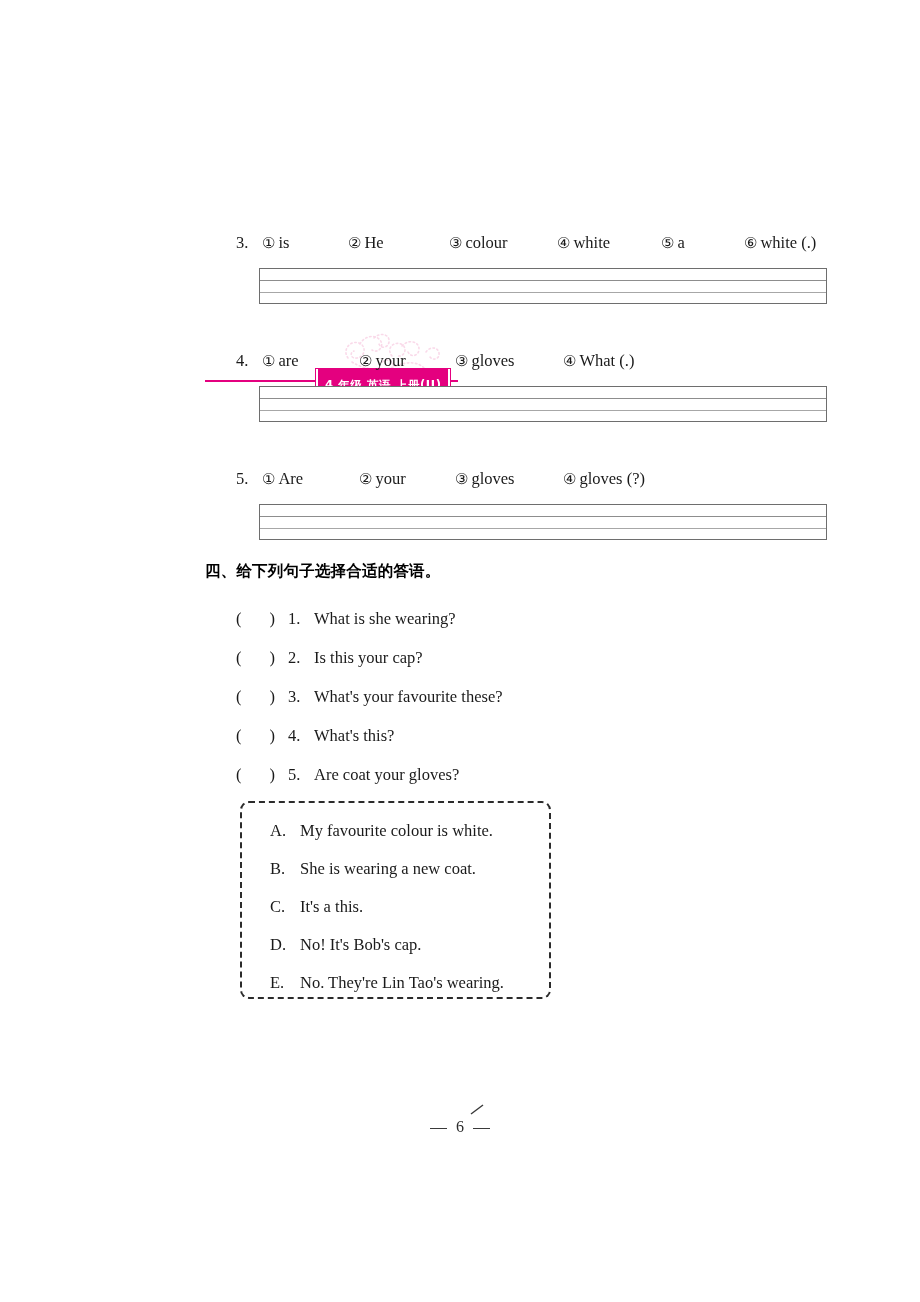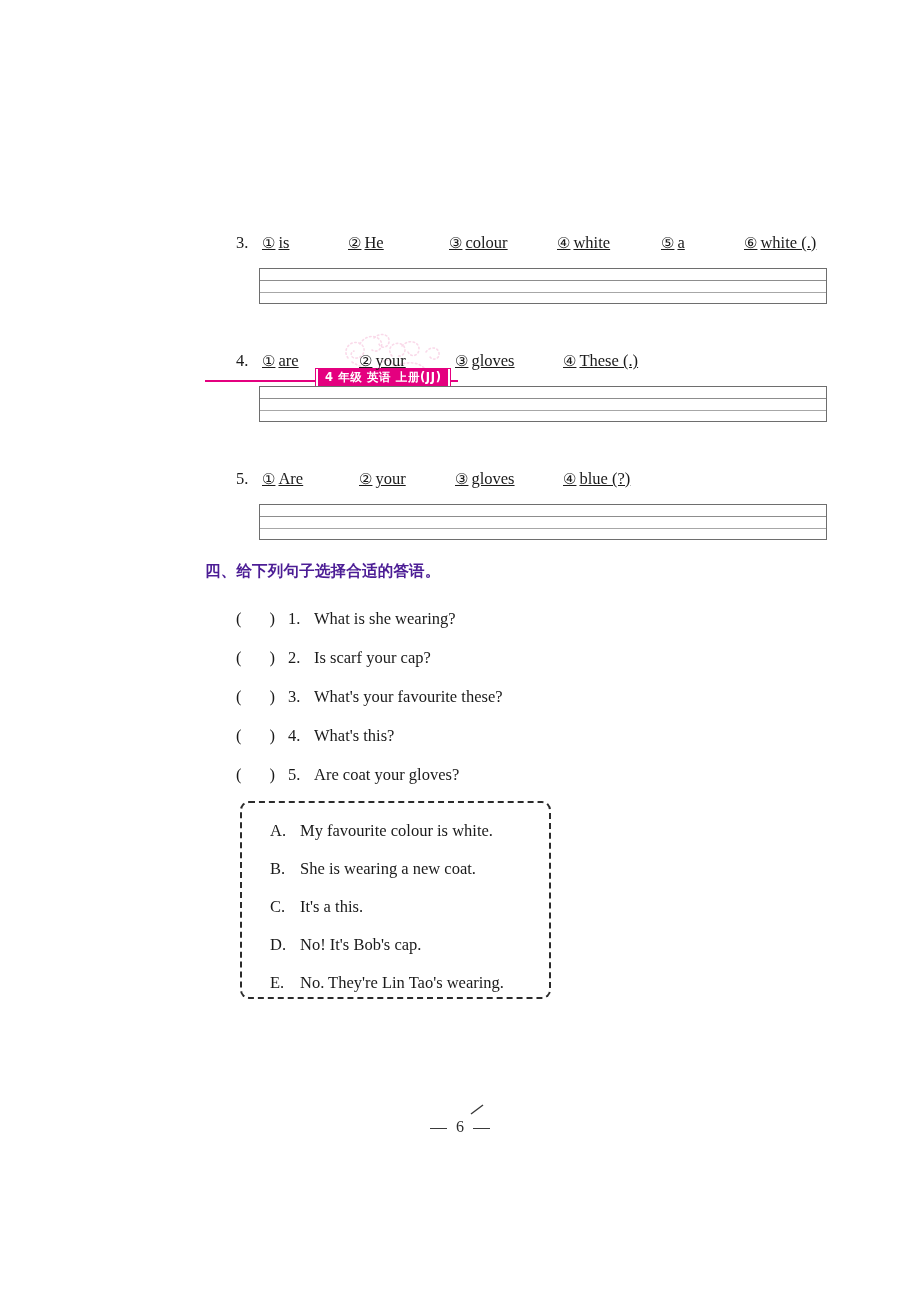--- a/index.html
+++ b/index.html
@@ -47,21 +47,21 @@
     width: 132px;
     height: 50px;
     opacity: 0.42;
     pointer-events: none;
   }
   .header-badge {
     position: absolute;
     left: 316px;
     top: 209px;
     height: 17px;
-    padding: 0 7px 0 7px;
+    padding: 8px 7px 0 7px;
     background: #e4007f;
     color: #ffffff;
     font-family: "DejaVu Sans", "Liberation Sans", sans-serif;
     font-size: 11.5px;
     font-weight: bold;
     line-height: 17px;
     letter-spacing: 0.6px;
     white-space: nowrap;
     border-left: 2px solid #ffffff;
     border-right: 2px solid #ffffff;
@@ -88,21 +88,20 @@
     height: 26px;
     white-space: nowrap;
   }
   .q-num {
     width: 26px;
     flex: 0 0 auto;
   }
   .choice {
     flex: 0 0 auto;
     white-space: nowrap;
-    text-decoration: underline;
   }
   .circ {
     font-size: 15px;
     padding-right: 3px;
   }
 
   
   .answer-box {
     position: absolute;
     left: 259px;
@@ -123,21 +122,21 @@
   .answer-box .rule.r2 { top: 23px; background: #a7a7a7; }
 
   
   .section-heading {
     position: absolute;
     left: 205px;
     top: 561px;
     font-family: Liberation Sans, sans-serif;
     font-size: 15.5px;
     font-weight: bold;
-    color: #4c1d95;
+    color: #000000;
     letter-spacing: 0.2px;
     white-space: nowrap;
   }
 
   
   .match-list {
     position: absolute;
     left: 0;
     top: 607px;
     width: 920px;
@@ -277,21 +276,21 @@
         <span class="choice" style="width:97px">
           <span class="circ">①</span><span>are</span>
         </span>
         <span class="choice" style="width:96px">
           <span class="circ">②</span><span>your</span>
         </span>
         <span class="choice" style="width:108px">
           <span class="circ">③</span><span>gloves</span>
         </span>
         <span class="choice">
-          <span class="circ">④</span><span>These (.)</span>
+          <span class="circ">④</span><span>What (.)</span>
         </span>
       </div>
       <div class="answer-box" style="top:36px">
         <div class="rule r1"></div>
         <div class="rule r2"></div>
       </div>
     </div>
 
     <div class="reorder-item" style="margin-top:92px">
       <div class="reorder-line">
@@ -299,21 +298,21 @@
         <span class="choice" style="width:97px">
           <span class="circ">①</span><span>Are</span>
         </span>
         <span class="choice" style="width:96px">
           <span class="circ">②</span><span>your</span>
         </span>
         <span class="choice" style="width:108px">
           <span class="circ">③</span><span>gloves</span>
         </span>
         <span class="choice">
-          <span class="circ">④</span><span>blue (?)</span>
+          <span class="circ">④</span><span>gloves (?)</span>
         </span>
       </div>
       <div class="answer-box" style="top:36px">
         <div class="rule r1"></div>
         <div class="rule r2"></div>
       </div>
     </div>
 
   </div>
 
@@ -321,21 +320,21 @@
 
   <div class="match-list">
     <div class="match-row">
       <span class="paren"><span>(</span><span class="gap"></span><span>)</span></span>
       <span class="m-num">1.</span>
       <span class="m-text">What is she wearing?</span>
     </div>
     <div class="match-row">
       <span class="paren"><span>(</span><span class="gap"></span><span>)</span></span>
       <span class="m-num">2.</span>
-      <span class="m-text">Is scarf your cap?</span>
+      <span class="m-text">Is this your cap?</span>
     </div>
     <div class="match-row">
       <span class="paren"><span>(</span><span class="gap"></span><span>)</span></span>
       <span class="m-num">3.</span>
       <span class="m-text">What's your favourite these?</span>
     </div>
     <div class="match-row">
       <span class="paren"><span>(</span><span class="gap"></span><span>)</span></span>
       <span class="m-num">4.</span>
       <span class="m-text">What's this?</span>

